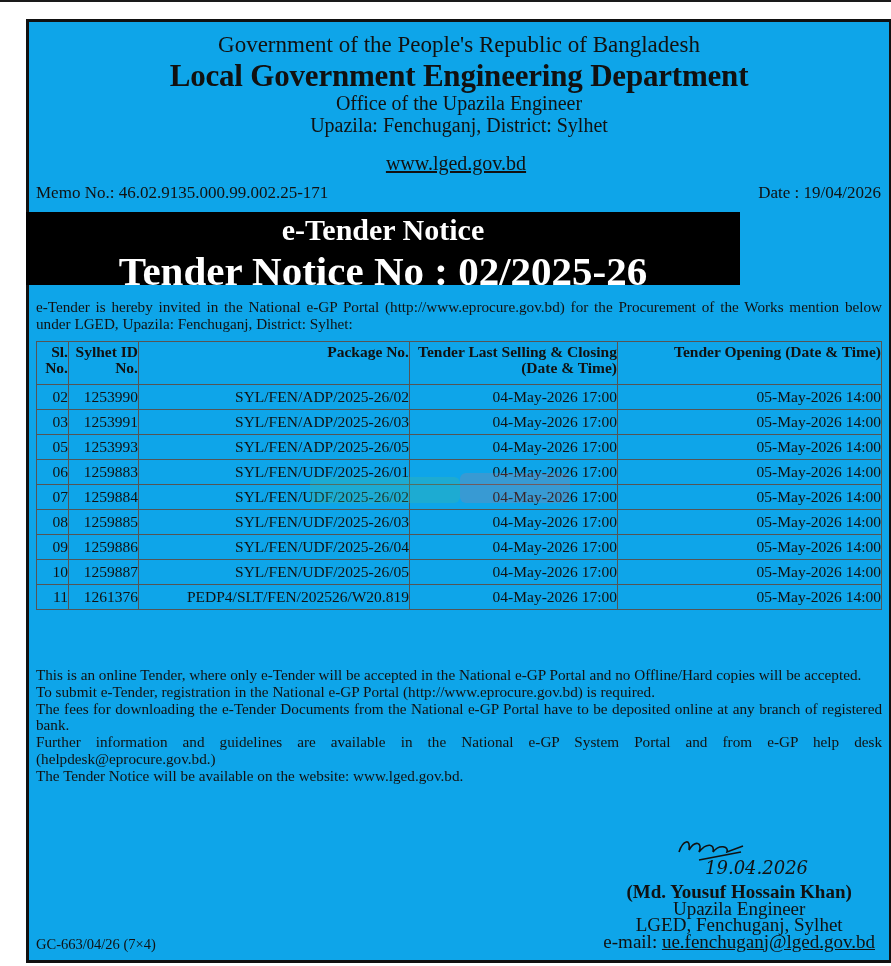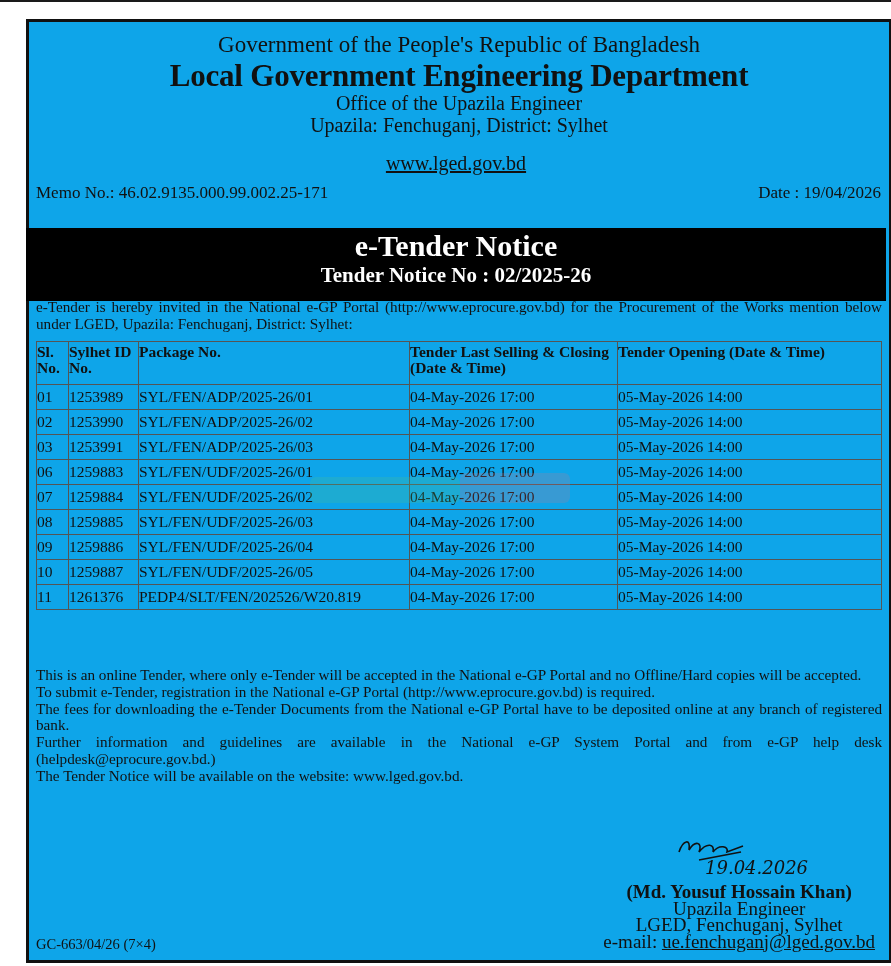--- a/index.html
+++ b/index.html
@@ -10,26 +10,26 @@
            border: 3px solid #111; border-right-width: 2px; background: #0ea5e9; }
   .hdr { position: absolute; left: 0; width: 100%; text-align: center; }
   .h1 { top: 10px; font-size: 23px; }
   .h2 { top: 36px; font-size: 31px; font-weight: bold; letter-spacing: -0.2px; }
   .h3 { top: 70px; font-size: 20px; }
   .h4 { top: 92px; font-size: 20px; }
   .h5 { top: 130px; font-size: 20px; text-align: center; }
   .h5 span { text-decoration: underline; padding-right: 6px; }
   .memo { position: absolute; left: 7px; top: 161px; font-size: 17px; }
   .date { position: absolute; right: 8px; top: 161px; font-size: 17px; }
-  .bar { position: absolute; left: -3px; top: 190px; width: 860px; height: 73px; background: #000; color: #fff; text-align: center; margin-top: 16px; }
+  .bar { position: absolute; left: -3px; top: 190px; width: 714px; height: 73px; background: #000; color: #fff; text-align: center; }
   .bar .t1 { position: absolute; left: 0; width: 100%; top: 1px; font-size: 30px; font-weight: bold; }
-  .bar .t2 { position: absolute; left: 0; width: 100%; top: 35px; font-size: 21px; font-weight: bold; }
+  .bar .t2 { position: absolute; left: 0; width: 100%; top: 35px; font-size: 41px; font-weight: bold; }
   .intro { position: absolute; left: 7px; top: 276px; width: 846px; font-size: 15.2px; line-height: 17px; text-align: justify; }
   table.t { position: absolute; left: 7px; top: 319px; width: 846px; border-collapse: collapse; font-size: 15.5px; }
-  table.t th, table.t td { border: 1px solid #555; text-align: left; padding: 0; }
+  table.t th, table.t td { border: 1px solid #555; text-align: right; padding: 0; }
   table.t th { font-weight: bold; line-height: 16px; height: 40px; vertical-align: top; padding-top: 2px; }
   table.t td { height: 24px; line-height: 22px; }
   .notes { position: absolute; left: 7px; top: 645px; width: 846px; font-size: 15.2px; line-height: 16.8px; text-align: justify; }
   .notes p { margin: 0; }
   .sign { position: absolute; right: 60px; top: 800px; width: 160px; height: 60px; }
   .sig-block { position: absolute; right: 14px; top: 862px; text-align: center; font-size: 19px; line-height: 16.5px; }
   .sig-block .name { font-weight: bold; }
   .sig-block .email span { text-decoration: underline; }
   .gc { position: absolute; left: 7px; top: 914px; font-size: 14.5px; }
   .watermark { position: absolute; left: 300px; top: 455px; width: 300px; height: 60px; opacity: 0.45; pointer-events: none; }
@@ -68,37 +68,37 @@
       <tr>
         <th>Sl. No.</th>
         <th>Sylhet ID No.</th>
         <th>Package No.</th>
         <th>Tender Last Selling &amp; Closing (Date &amp; Time)</th>
         <th>Tender Opening (Date &amp; Time)</th>
       </tr>
     </thead>
     <tbody id="tbody">
         <tr>
-          <td>01</td>
-          <td>1253989</td>
-          <td>SYL/FEN/ADP/2025-26/01</td>
-          <td>04-May-2026 17:00</td>
-          <td>05-May-2026 14:00</td>
-        </tr>
-        <tr>
           <td>02</td>
           <td>1253990</td>
           <td>SYL/FEN/ADP/2025-26/02</td>
           <td>04-May-2026 17:00</td>
           <td>05-May-2026 14:00</td>
         </tr>
         <tr>
           <td>03</td>
           <td>1253991</td>
           <td>SYL/FEN/ADP/2025-26/03</td>
+          <td>04-May-2026 17:00</td>
+          <td>05-May-2026 14:00</td>
+        </tr>
+        <tr>
+          <td>05</td>
+          <td>1253993</td>
+          <td>SYL/FEN/ADP/2025-26/05</td>
           <td>04-May-2026 17:00</td>
           <td>05-May-2026 14:00</td>
         </tr>
         <tr>
           <td>06</td>
           <td>1259883</td>
           <td>SYL/FEN/UDF/2025-26/01</td>
           <td>04-May-2026 17:00</td>
           <td>05-May-2026 14:00</td>
         </tr>

